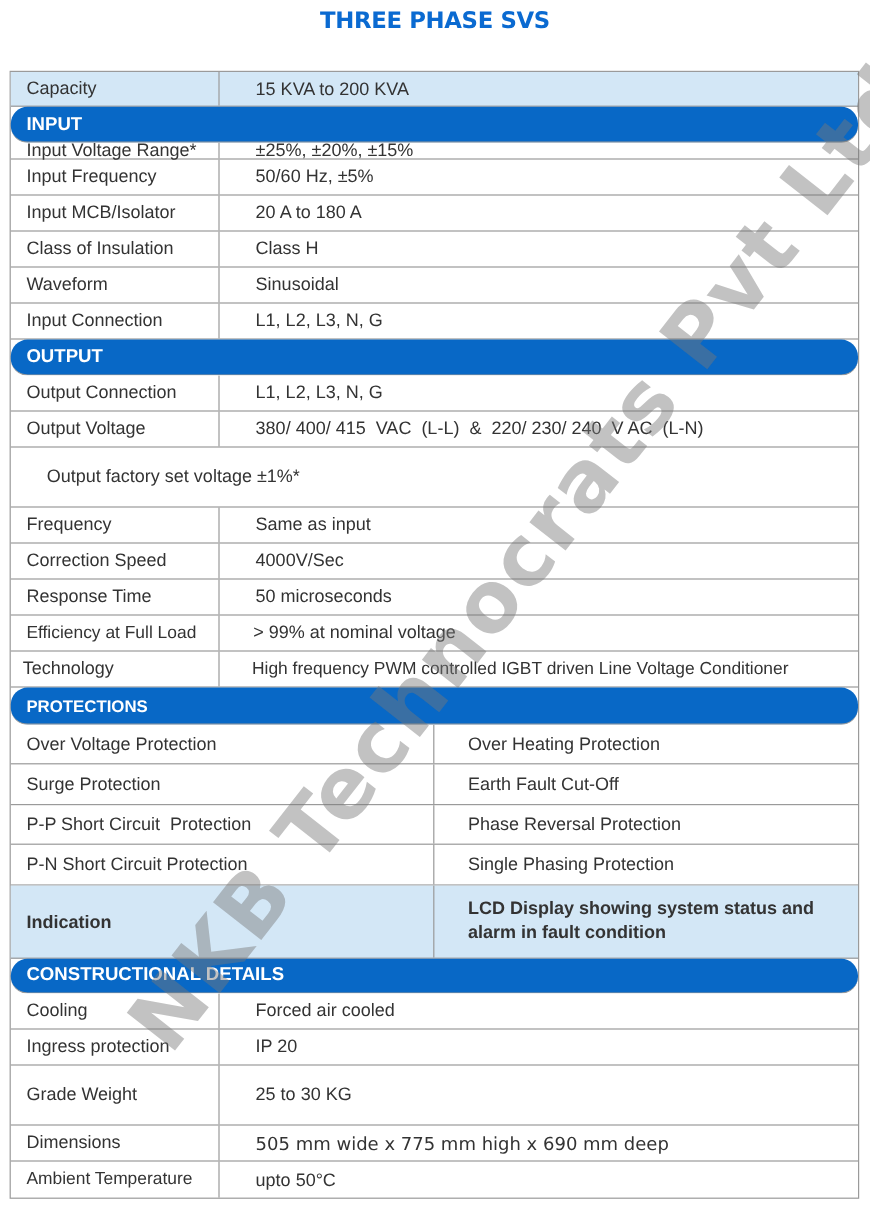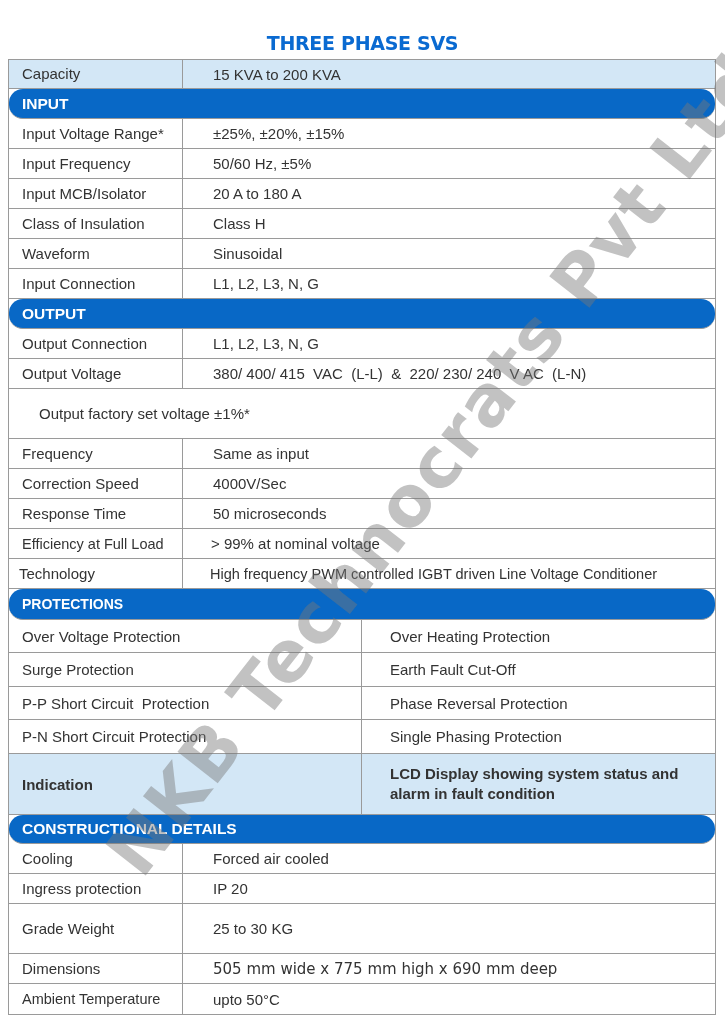--- a/index.html
+++ b/index.html
@@ -1,19 +1,19 @@
 <!DOCTYPE html>
 <html><head>
 <meta charset="utf-8">
 <style>
   * { box-sizing: border-box; margin: 0; padding: 0; }
   html, body { width: 725px; height: 1024px; background: #ffffff; overflow: hidden; }
   body { position: relative; font-family: "Liberation Sans", sans-serif; color: #333333; }
   .title {
-    position: absolute; left: 0; top: 32px; width: 725px; text-align: center;
+    position: absolute; left: 0; top: 6px; width: 725px; text-align: center;
     font-family: "DejaVu Sans", sans-serif; font-weight: bold; font-size: 19px;
     color: #0a6ad1; letter-spacing: -0.3px;
   }
   .sheet { position: absolute; left: 8px; top: 59px; width: 708px; border: 1px solid #9a9a9a; }
   .row { display: flex; width: 100%; border-bottom: 1px solid #9a9a9a; align-items: flex-start; }
   .row:last-child { border-bottom: none; }
   .cell-label { width: 174px; padding-left: 13px; font-size: 15px; border-right: 1px solid #9a9a9a; height: 100%; display: flex; align-items: center; line-height: 20px; }
   .cell-value { flex: 1; padding-left: 30px; font-size: 15px; display: flex; align-items: center; height: 100%; }
   .section {
     background: #0868c6; color: #ffffff; font-size: 15.5px; font-weight: bold;
@@ -39,21 +39,21 @@
 <div class="title">THREE PHASE SVS</div>
 
 <div class="sheet">
 
   <div class="row tint" style="height:29px">
     <div class="cell-label">Capacity</div>
     <div class="cell-value">15 KVA to 200 KVA</div>
   </div>
 
   <div class="section" style="height:30px">INPUT</div>
-  <div class="row" style="height:30px">
+  <div class="row" style="height:14px">
     <div class="cell-label">Input Voltage Range*</div>
     <div class="cell-value">±25%, ±20%, ±15%</div>
   </div>
   <div class="row" style="height:30px">
     <div class="cell-label">Input Frequency</div>
     <div class="cell-value">50/60 Hz, ±5%</div>
   </div>
   <div class="row" style="height:30px">
     <div class="cell-label">Input MCB/Isolator</div>
     <div class="cell-value">20 A to 180 A</div>

